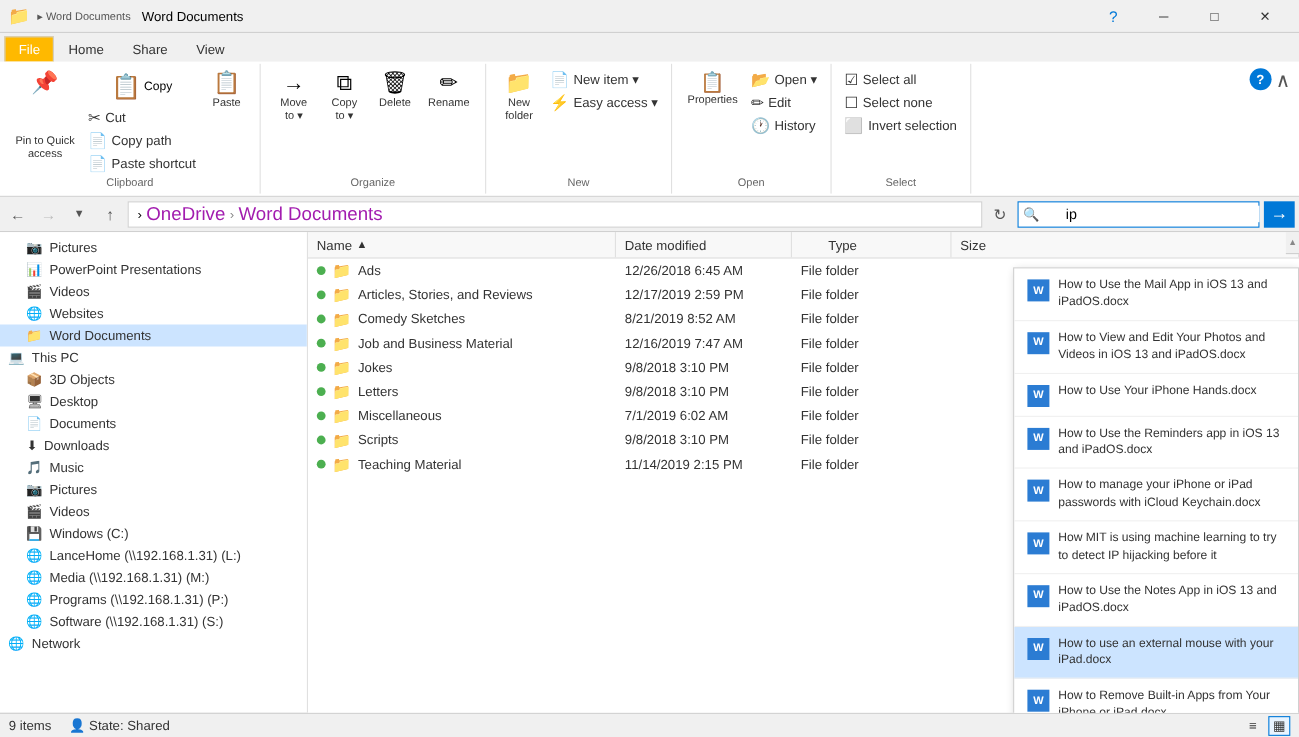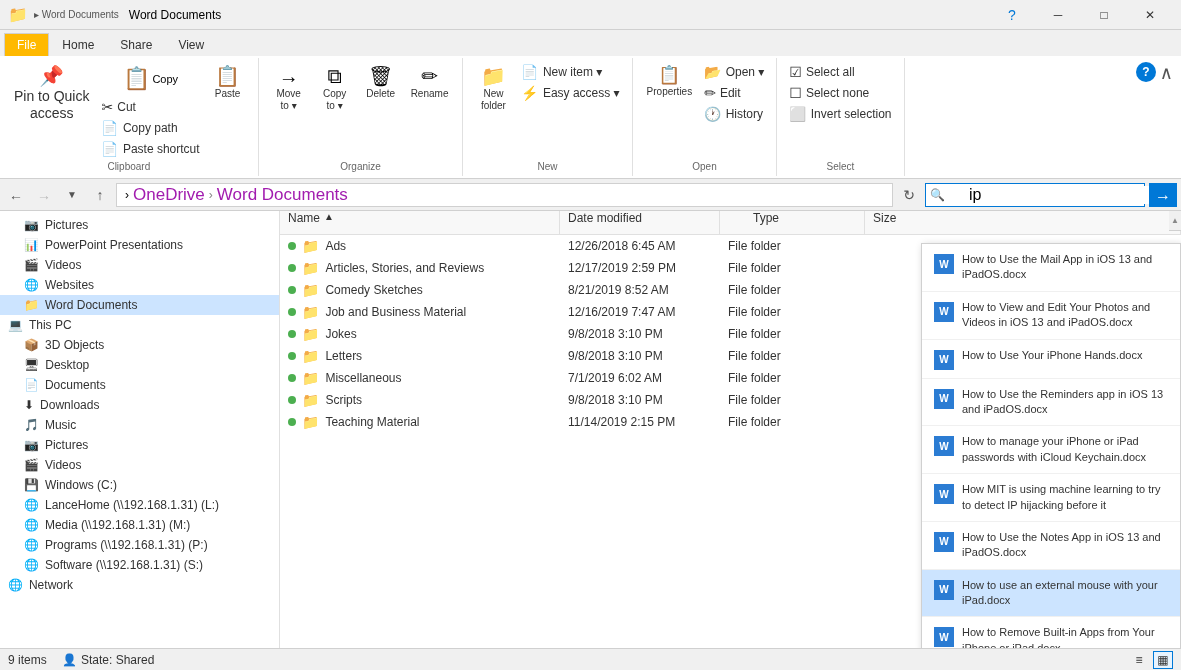--- a/index.html
+++ b/index.html
@@ -103,21 +103,21 @@
       display: flex; align-items: center; padding: 0 8px; gap: 4px; cursor: pointer;
     }
     .path-part { color: #a21caf; font-size: 17px; }
     .path-sep { color: #888; font-size: 12px; }
     .address-refresh { width: 24px; height: 24px; display: flex; align-items: center; justify-content: center; cursor: pointer; }
     .search-box {
       width: 220px; height: 24px; background: white; border: 1px solid #0078d7;
       display: flex; align-items: center; padding: 0 4px; gap: 4px;
     }
     .search-icon { color: #888; font-size: 12px; }
-    .search-input { border: none; outline: none; flex: 1; font-size: 16px; padding-left: 20px; }
+    .search-input { border: none; outline: none; flex: 1; font-size: 13px; padding-left: 20px; }
     .search-clear { color: #888; cursor: pointer; font-size: 12px; }
     .search-go { width: 28px; height: 24px; background: #0078d7; display: flex; align-items: center; justify-content: center; cursor: pointer; color: white; font-size: 14px; }
 
     
     .main-content {
       display: flex;
       flex: 1;
       overflow: hidden;
     }
 
@@ -146,21 +146,21 @@
       overflow: hidden;
     }
     .file-list-header {
       display: flex; align-items: center;
       background: #f8f8f8; border-bottom: 1px solid #e0e0e0;
       padding: 0; height: 24px;
       position: relative;
     }
     .col-header {
       padding: 0 8px; font-size: 12px; color: #333;
-      cursor: pointer; height: 100%; display: flex; align-items: flex-start;
+      cursor: pointer; height: 100%; display: flex; align-items: center;
       border-right: 1px solid #e0e0e0;
     }
     .col-name { width: 280px; }
     .col-date { width: 160px; }
     .col-type { width: 120px; margin-left: 25px; }
     .col-size { flex: 1; }
     .sort-arrow { margin-left: 4px; font-size: 10px; }
 
     .file-list { flex: 1; overflow-y: auto; background: white; }
     .file-row {
@@ -236,21 +236,21 @@
   <div class="ribbon-tab">Share</div>
   <div class="ribbon-tab">View</div>
 </div>
 
 <div class="ribbon">
 
   <div class="ribbon-group">
     <div class="ribbon-group-content">
       <div class="ribbon-btn" style="min-width:52px;">
         <div class="btn-icon">📌</div>
-        <div class="btn-label" style="font-size:14px; white-space:pre-line;">Pin to Quick
+        <div class="btn-label" style="font-size:10px; white-space:pre-line;margin-top:35px;">Pin to Quick
 access</div>
       </div>
       <div class="ribbon-col">
         <div class="ribbon-btn" style="flex-direction:row; min-width:50px; padding:4px;">
           <span style="font-size:22px;">📋</span>
           <span style="font-size:11px;">Copy</span>
         </div>
         <div class="ribbon-col">
           <div class="ribbon-btn-small">
             <span class="s-icon">✂</span>

